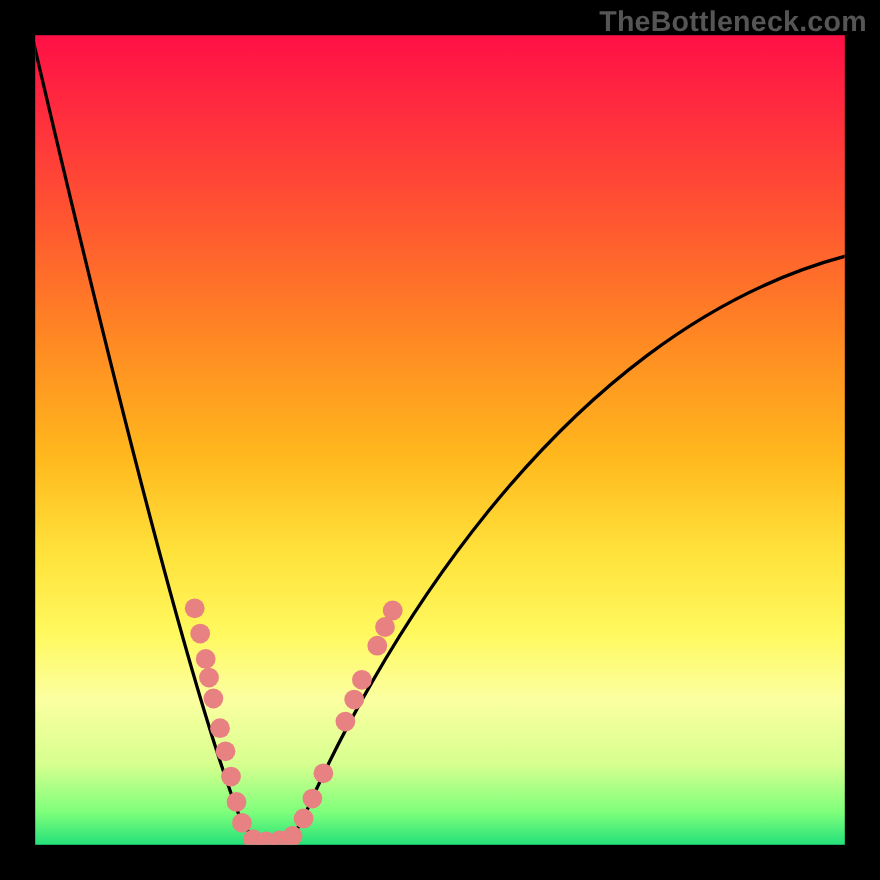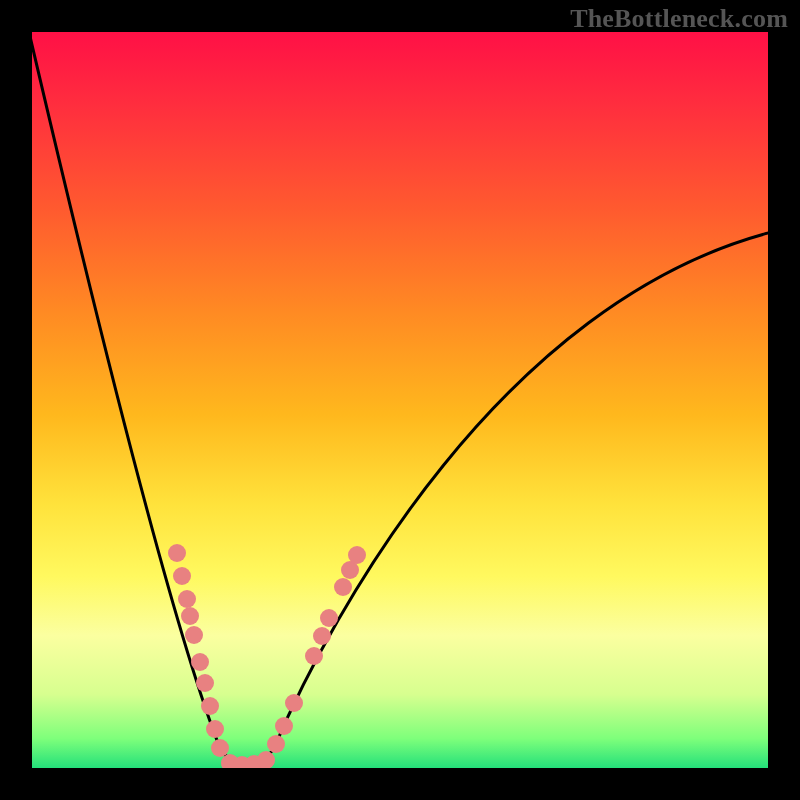--- a/index.html
+++ b/index.html
@@ -13,21 +13,21 @@
   .frame {
     position: relative;
     width: 800px;
     height: 800px;
     background: #000;
   }
   .watermark {
     position: absolute;
     top: 4px;
     right: 12px;
-    font-family: Liberation Serif, serif;
+    font-family: Liberation Sans, sans-serif;
     font-size: 26px;
     font-weight: 600;
     color: #555;
     letter-spacing: 0.2px;
     z-index: 20;
   }
   .plot {
     position: absolute;
     left: 32px;
     top: 32px;

